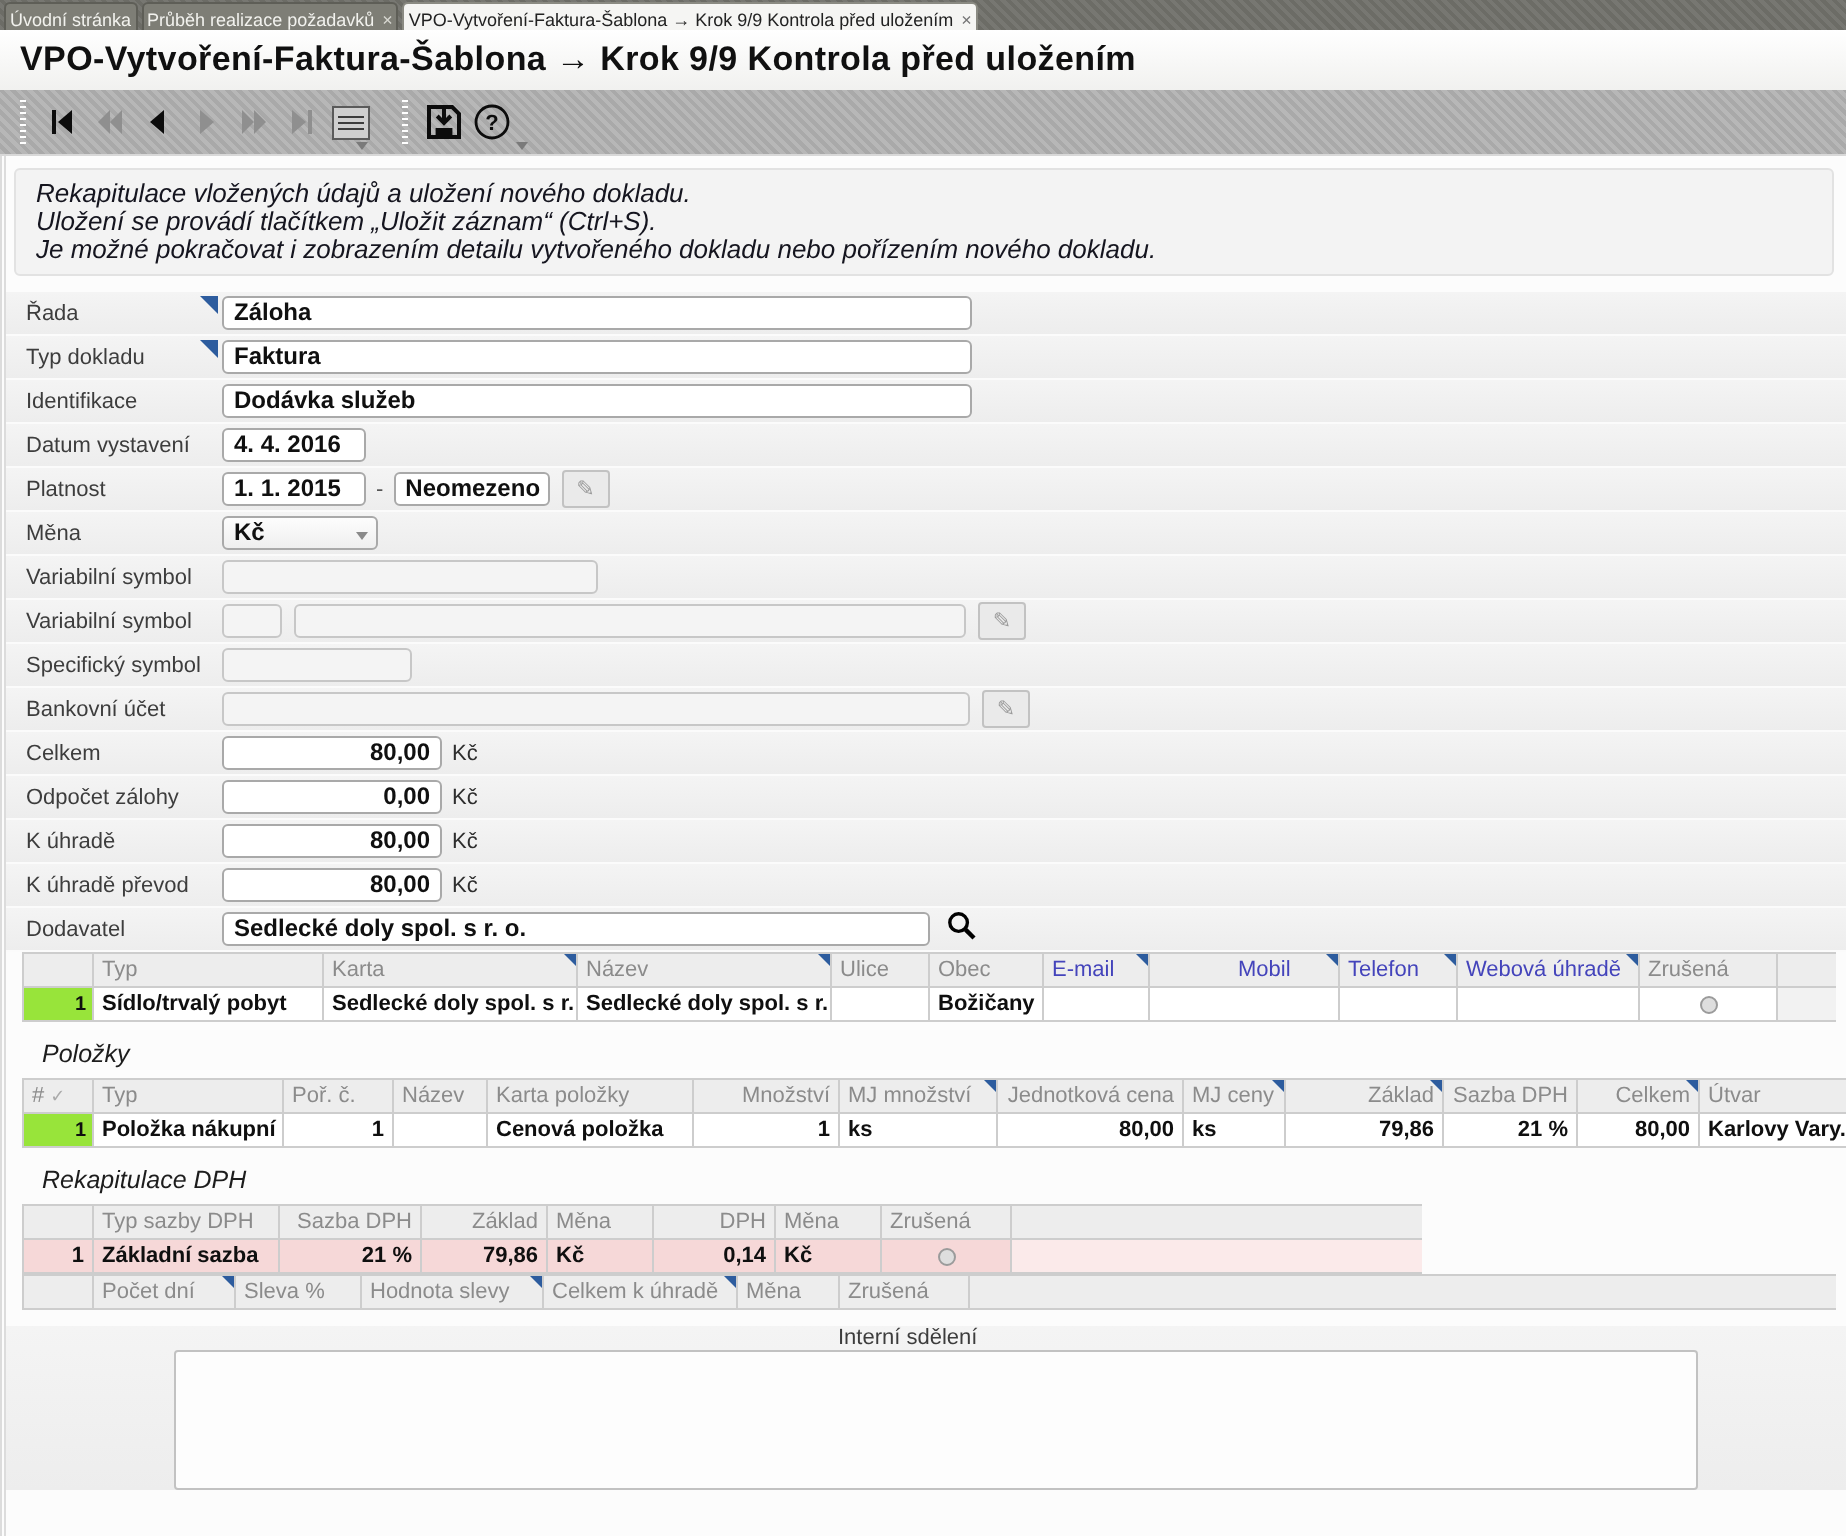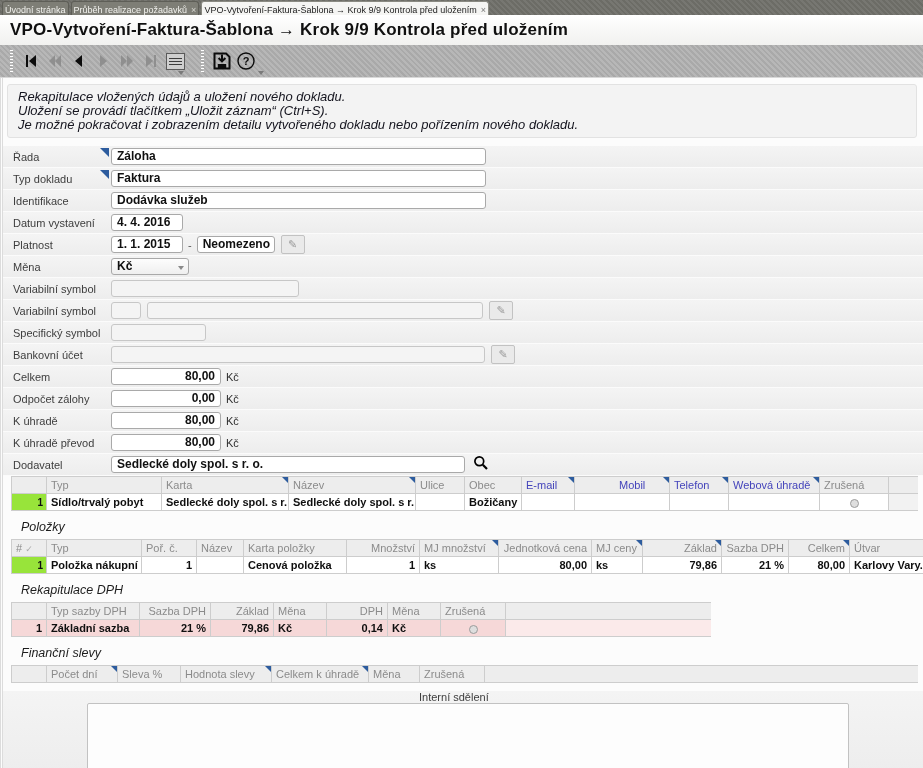--- a/index.html
+++ b/index.html
@@ -462,21 +462,20 @@
         <td class="r">79,86</td>
         <td>Kč</td>
         <td class="r">0,14</td>
         <td>Kč</td>
         <td class="c"><span class="radio"></span></td>
         <td class="fill"></td>
       </tr>
     </tbody>
       </table>
 
-    <div class="sect">Finanční slevy</div>
 
     <table class="tbl" id="discTbl">
       <tbody>
           <tr>
         <th></th>
         <th><span>Počet dní</span><span class="tri"></span></th>
         <th>Sleva %</th>
         <th><span>Hodnota slevy</span><span class="tri"></span></th>
         <th><span>Celkem k úhradě</span><span class="tri"></span></th>
         <th>Měna</th>

